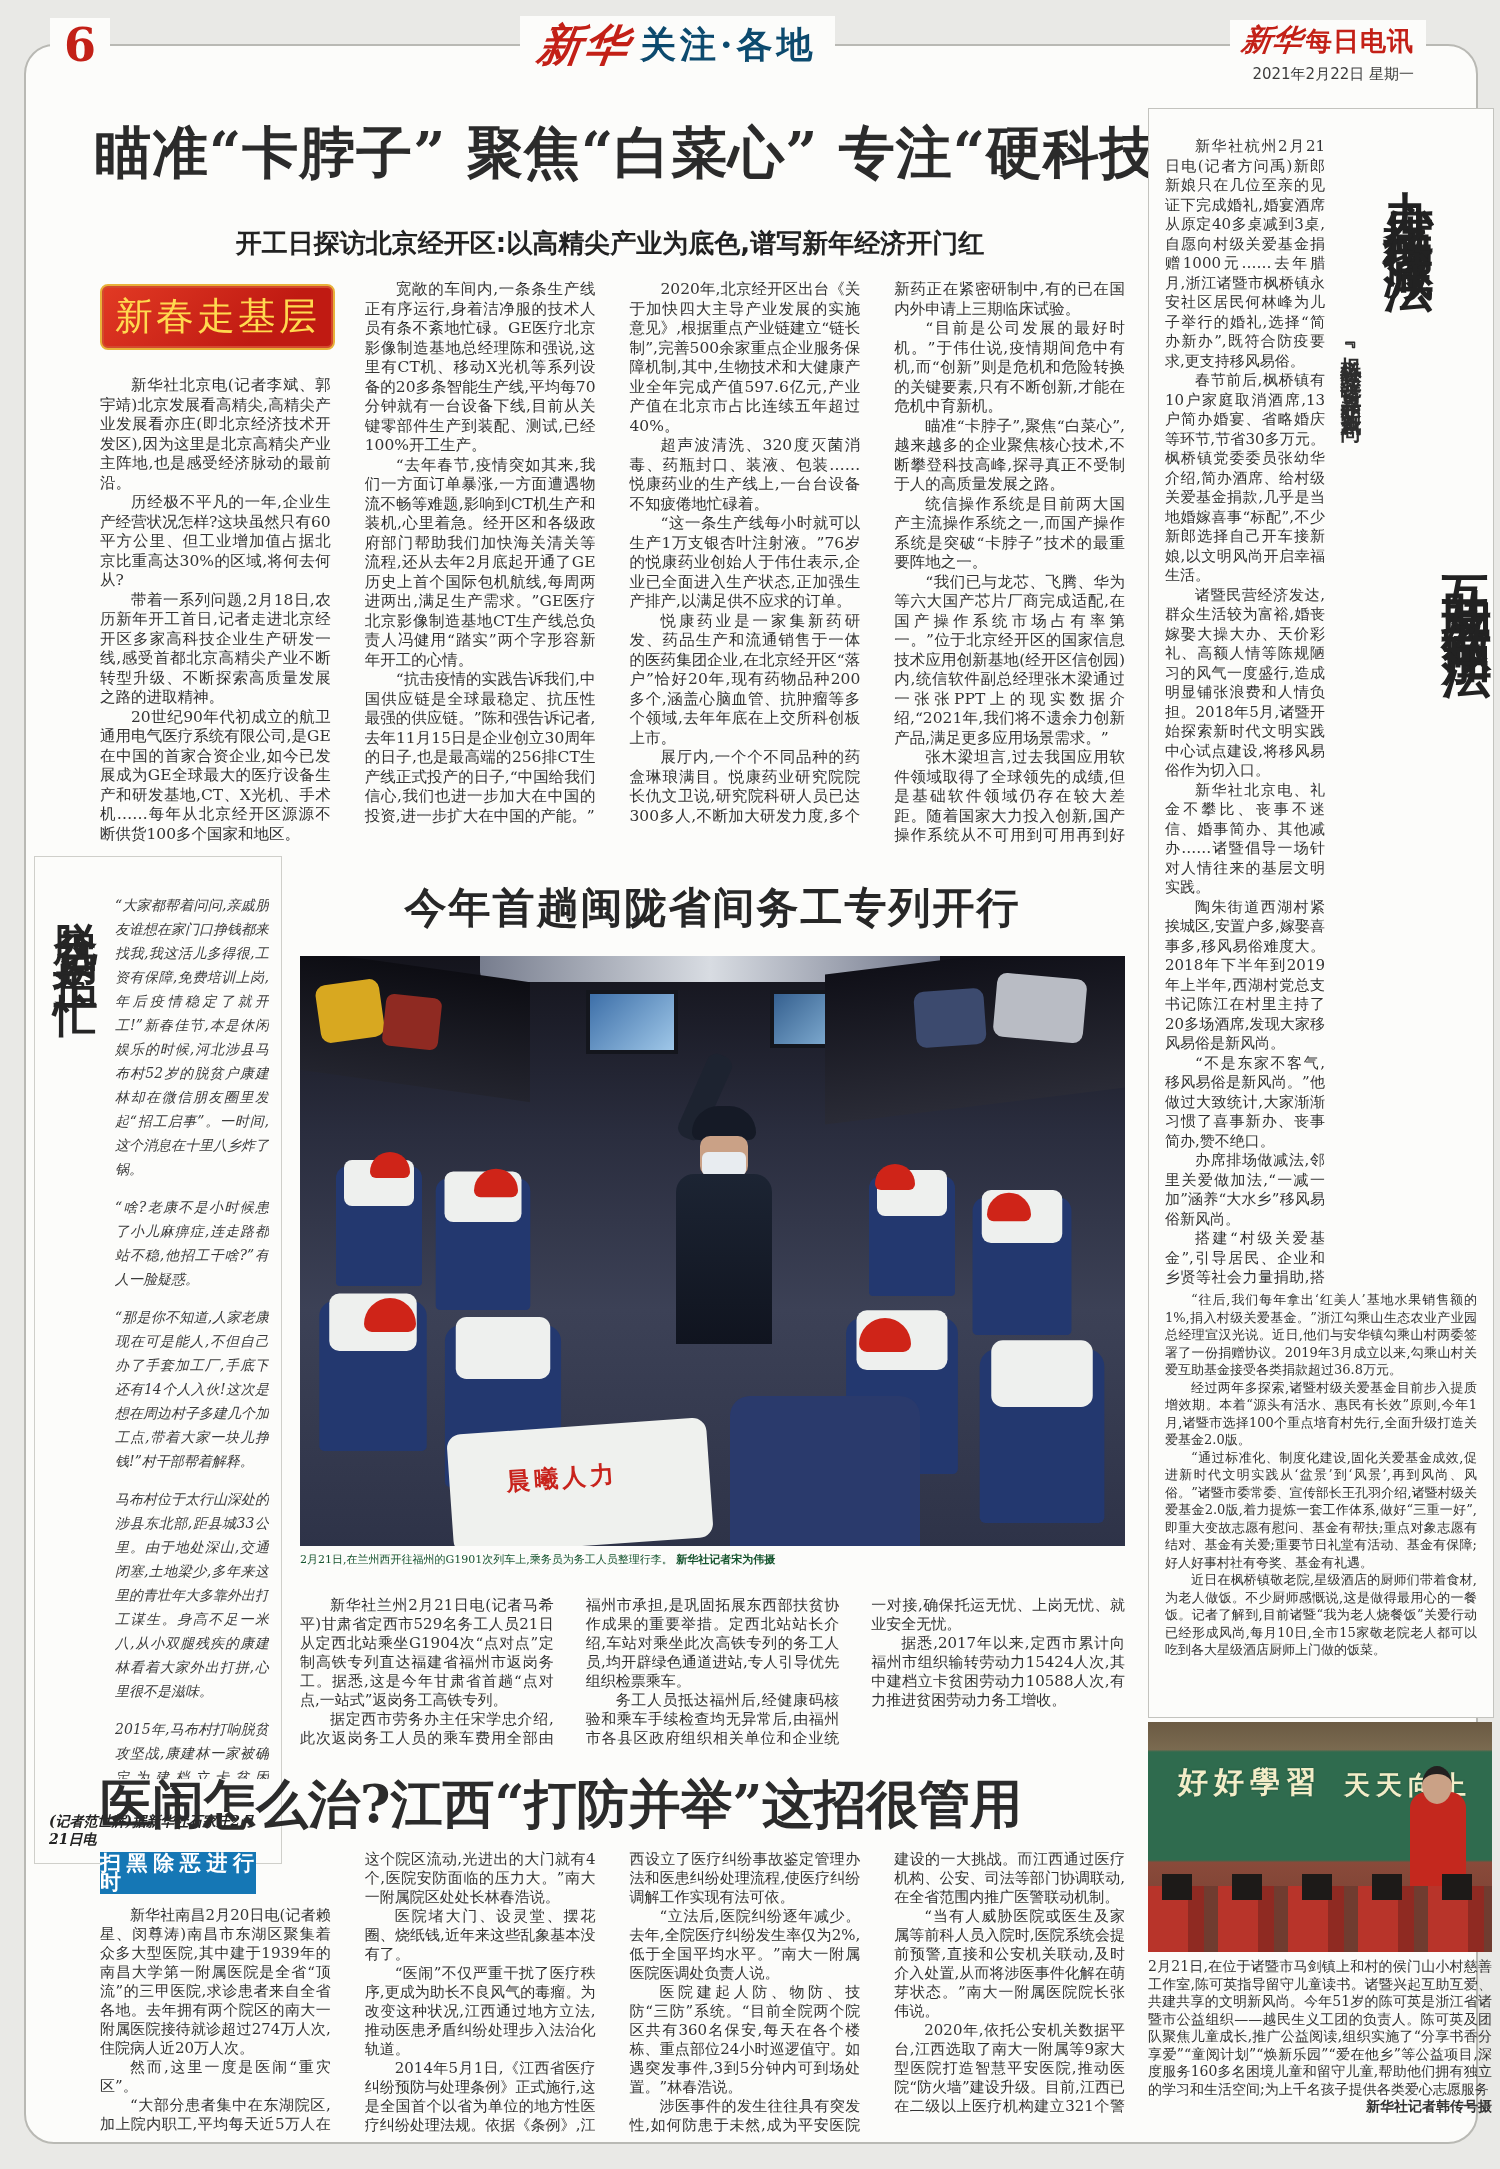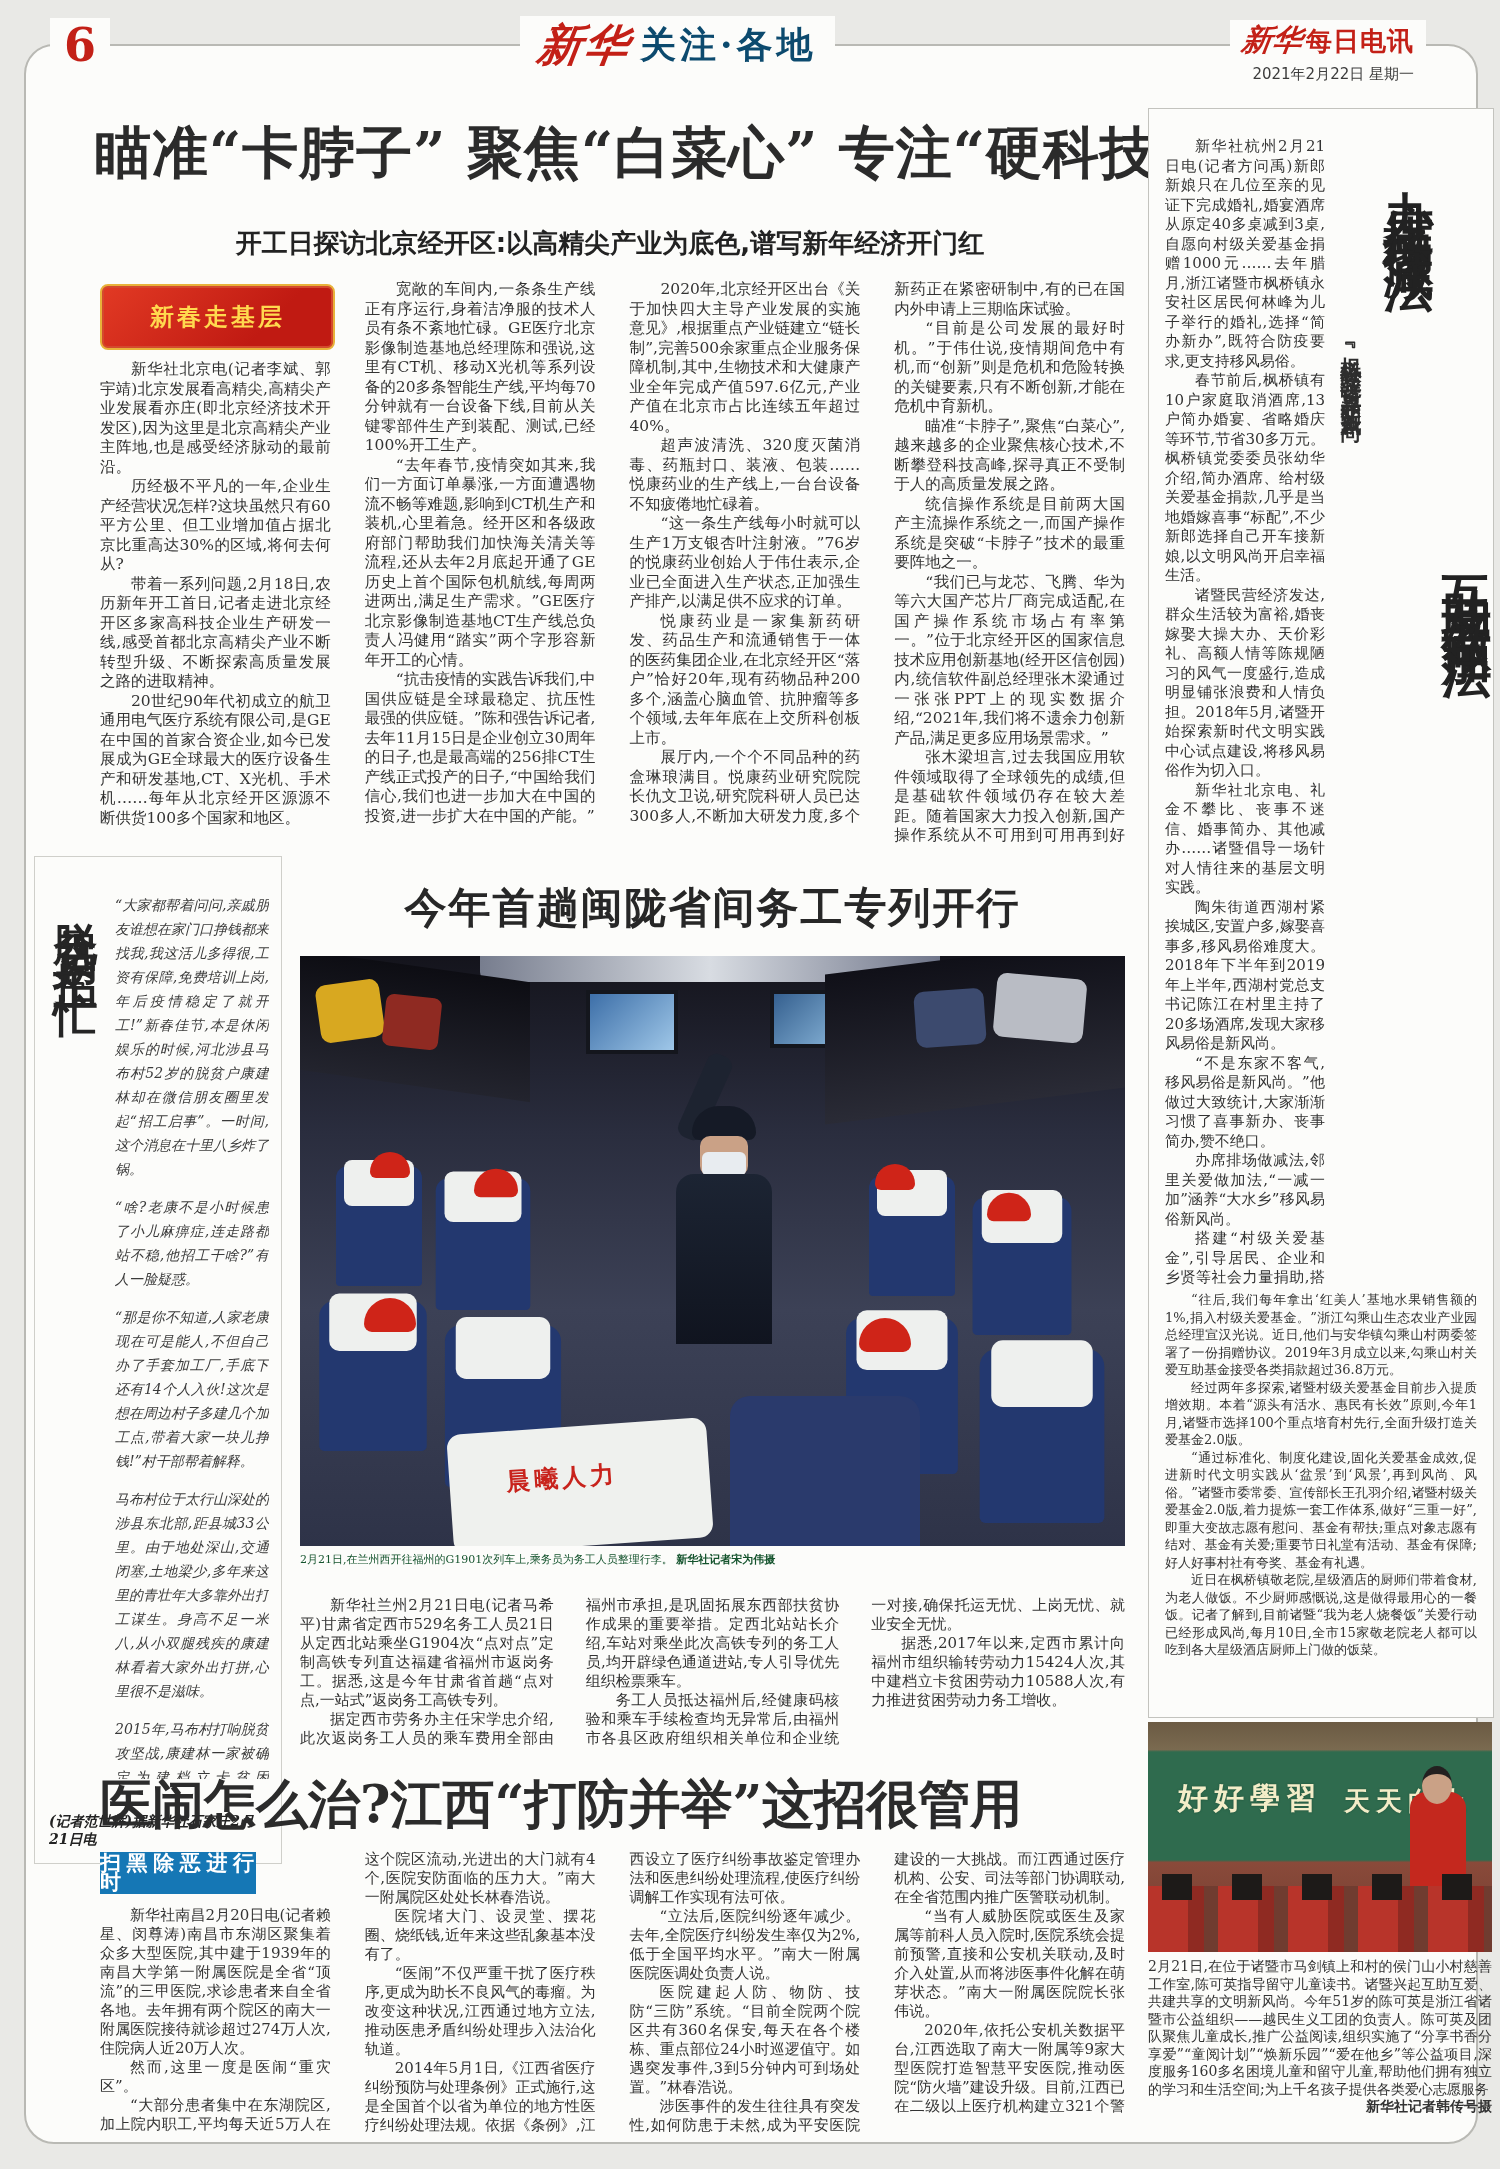--- a/index.html
+++ b/index.html
@@ -29,25 +29,25 @@
   
   .main-headline{left:95px;top:116px;width:1030px;text-align:center;
     font-size:56px;font-weight:900;color:#2b2b2b;letter-spacing:1px;white-space:nowrap;}
   .main-subtitle{left:95px;top:226px;width:1030px;text-align:center;
     font-size:26px;font-weight:bold;color:#222;
     font-family:"DejaVu Sans","Liberation Sans",sans-serif;}
   .main-body{left:100px;top:280px;width:1025px;height:568px;
     column-count:4;column-gap:34px;column-fill:auto;overflow:hidden;
     font-size:15.5px;line-height:19.5px;text-align:justify;color:#333;}
   .main-body p,.colflow p{margin:0;text-indent:2em;}
-  .badge{break-inside:avoid;width:100%;height:62px;margin:4px 0 10px 0;
+  .badge{break-inside:avoid;width:100%;height:62px;margin:4px 0 26px 0;
     background:linear-gradient(135deg,#e23a24,#c01a12 70%);
     border:2px solid #e8b23a;border-radius:8px;
     display:flex;align-items:center;justify-content:center;
-    color:#ffd94f;font-size:24px;font-weight:bold;letter-spacing:3px;
+    color:#ffd94f;font-size:38px;font-weight:normal;letter-spacing:3px;
     text-indent:0;box-shadow:inset 0 0 0 2px #d34a2e;}
   
   .left-box{left:34px;top:856px;width:246px;height:1006px;
     border:1px solid #cfcfca;background:#fcfcfa;}
   .left-title{left:10px;top:30px;height:620px;width:62px;
     writing-mode:vertical-rl;text-orientation:upright;
     font-size:44px;font-weight:900;color:#252525;letter-spacing:10px;line-height:62px;}
   .left-body{left:80px;top:22px;width:154px;height:900px;overflow:hidden;
     font-size:14px;line-height:24px;text-align:justify;color:#3a3a3a;font-style:italic;}
   .left-credit{left:14px;bottom:14px;width:220px;font-size:14px;font-weight:bold;
@@ -95,21 +95,21 @@
   .class-caption{left:1148px;top:1958px;width:344px;height:178px;overflow:hidden;
     font-size:14px;line-height:17.5px;text-align:justify;color:#333;}
   .class-caption .credit{font-weight:bold;float:right;}
   
   .ph{position:absolute;}
   .seat{width:86px;height:120px;background:#23386f;border-radius:12px 12px 4px 4px;}
   .seat:before{content:"";position:absolute;left:8px;top:-6px;right:8px;height:46px;
     background:#eef0ee;border-radius:8px;}
   .cap{width:40px;height:26px;background:#cf2418;border-radius:20px 20px 6px 6px;}
   .blackboard-text{color:#f3edc8;font-weight:bold;writing-mode:horizontal-tb;
-    letter-spacing:6px;font-size:30px;text-shadow:0 0 2px #1d4a36;margin-top:16px;}
+    letter-spacing:6px;font-size:30px;text-shadow:0 0 2px #1d4a36;}
 </style>
 </head>
 <body>
 
 <div class="page-frame abs"></div>
 
 <div class="abs page-number">6</div>
 <div class="abs header-center">
   <span class="script-logo">新华</span>
   <span class="section-title">关注·各地</span>

